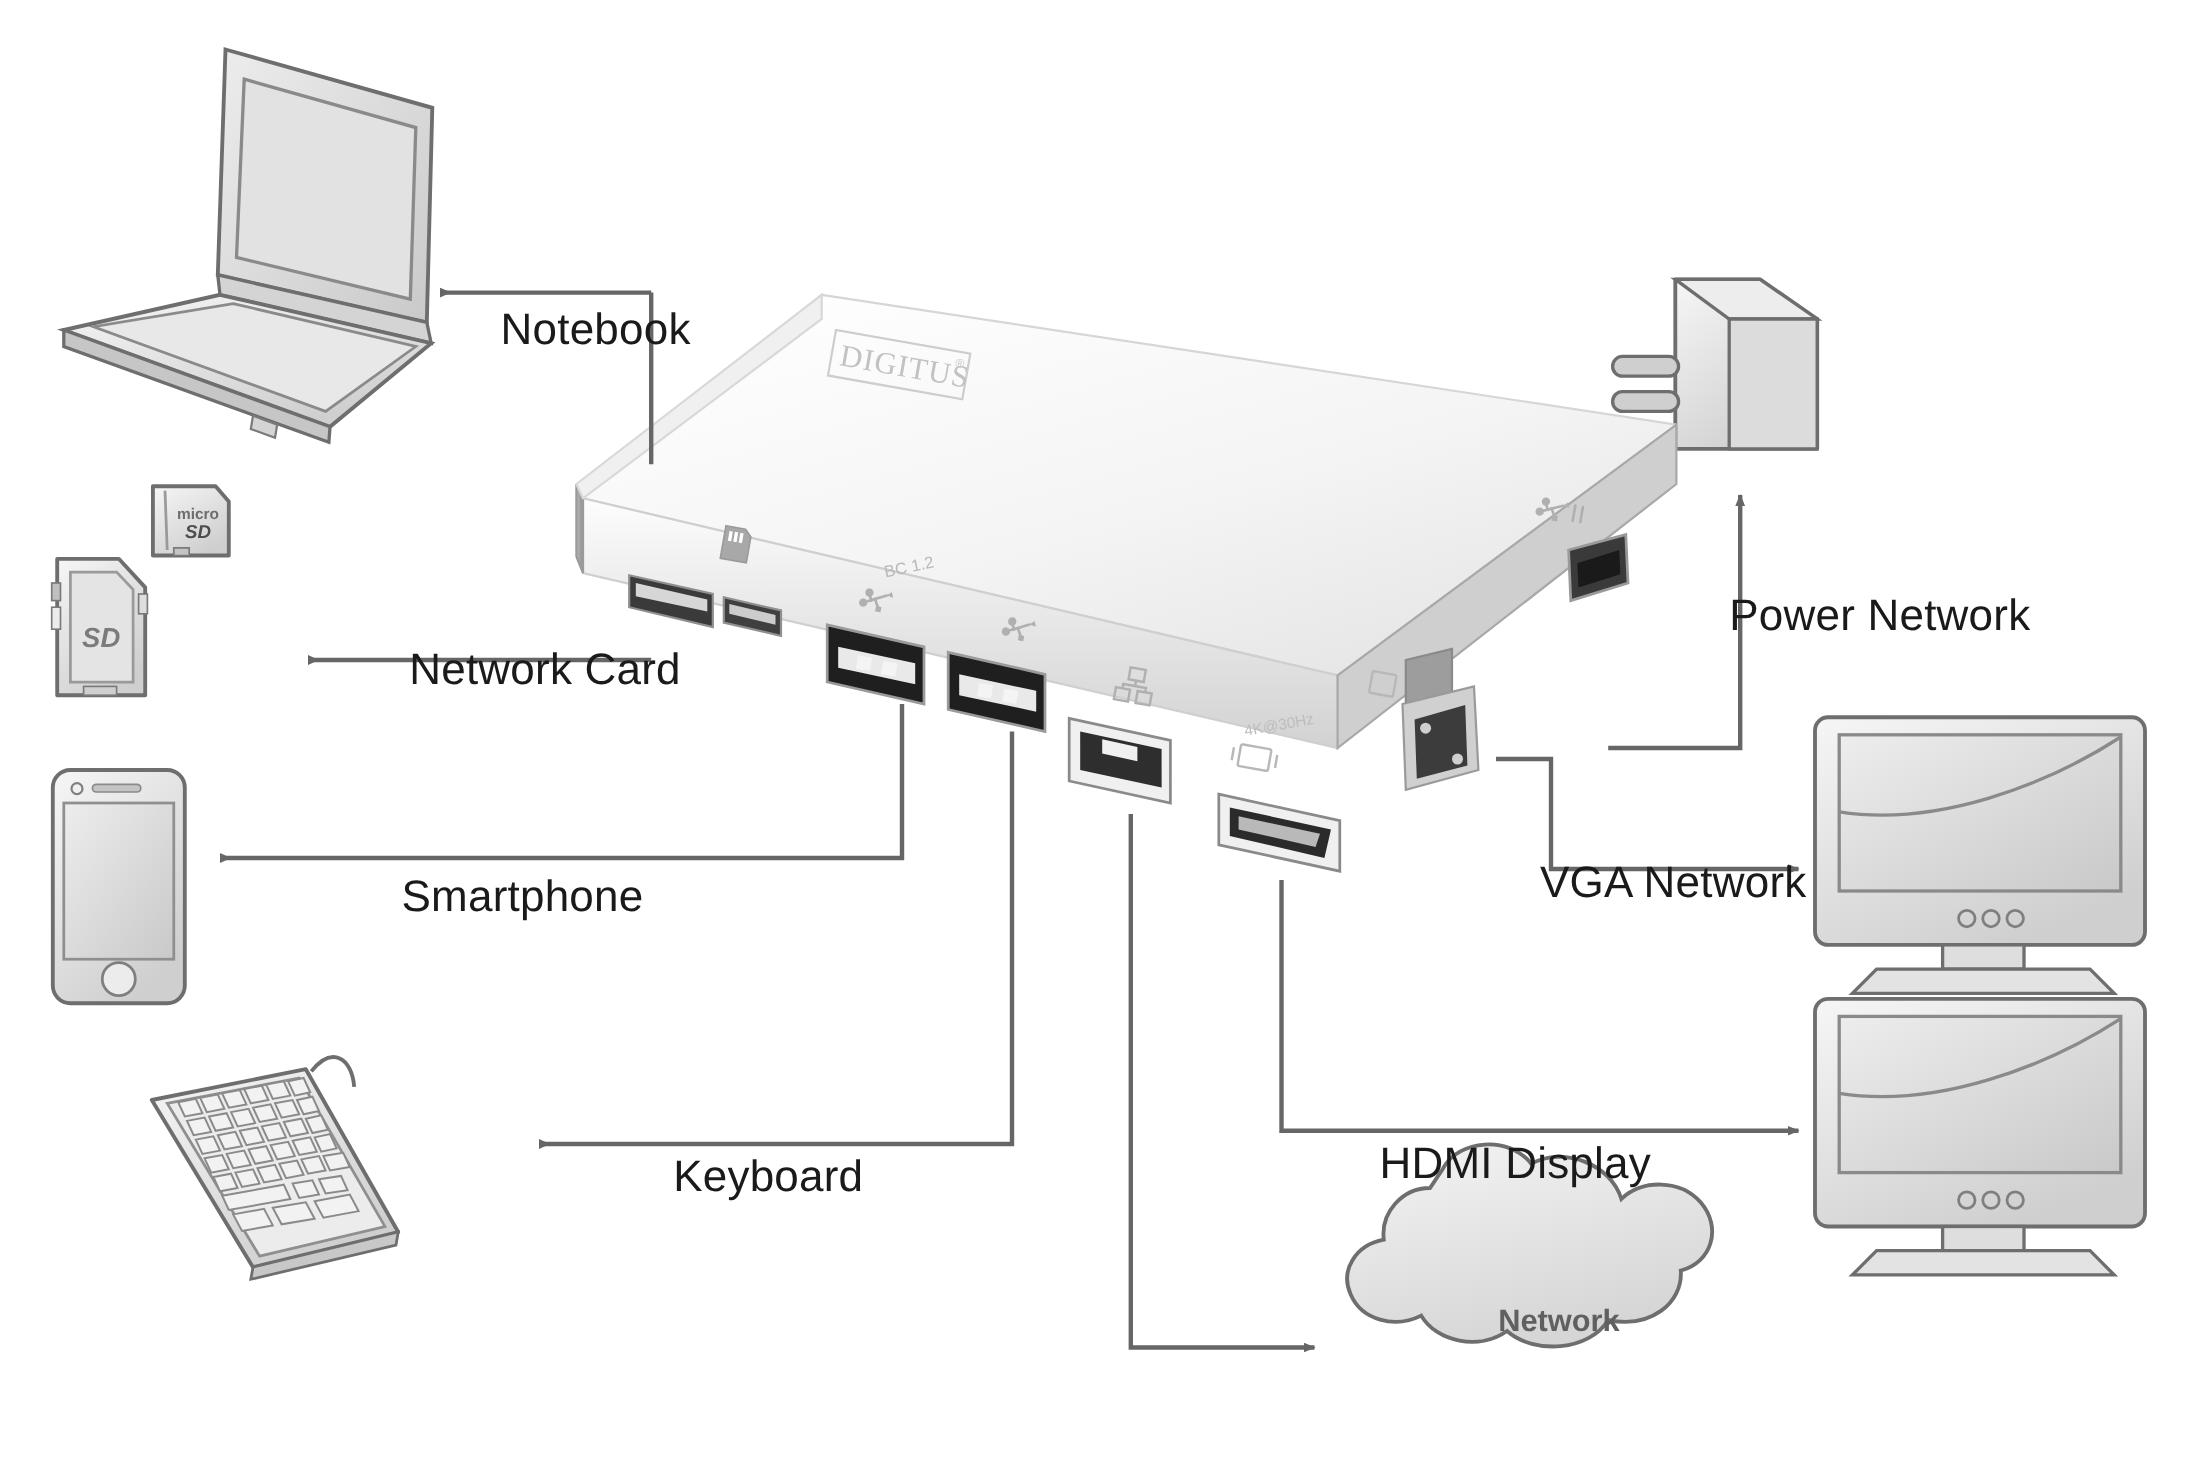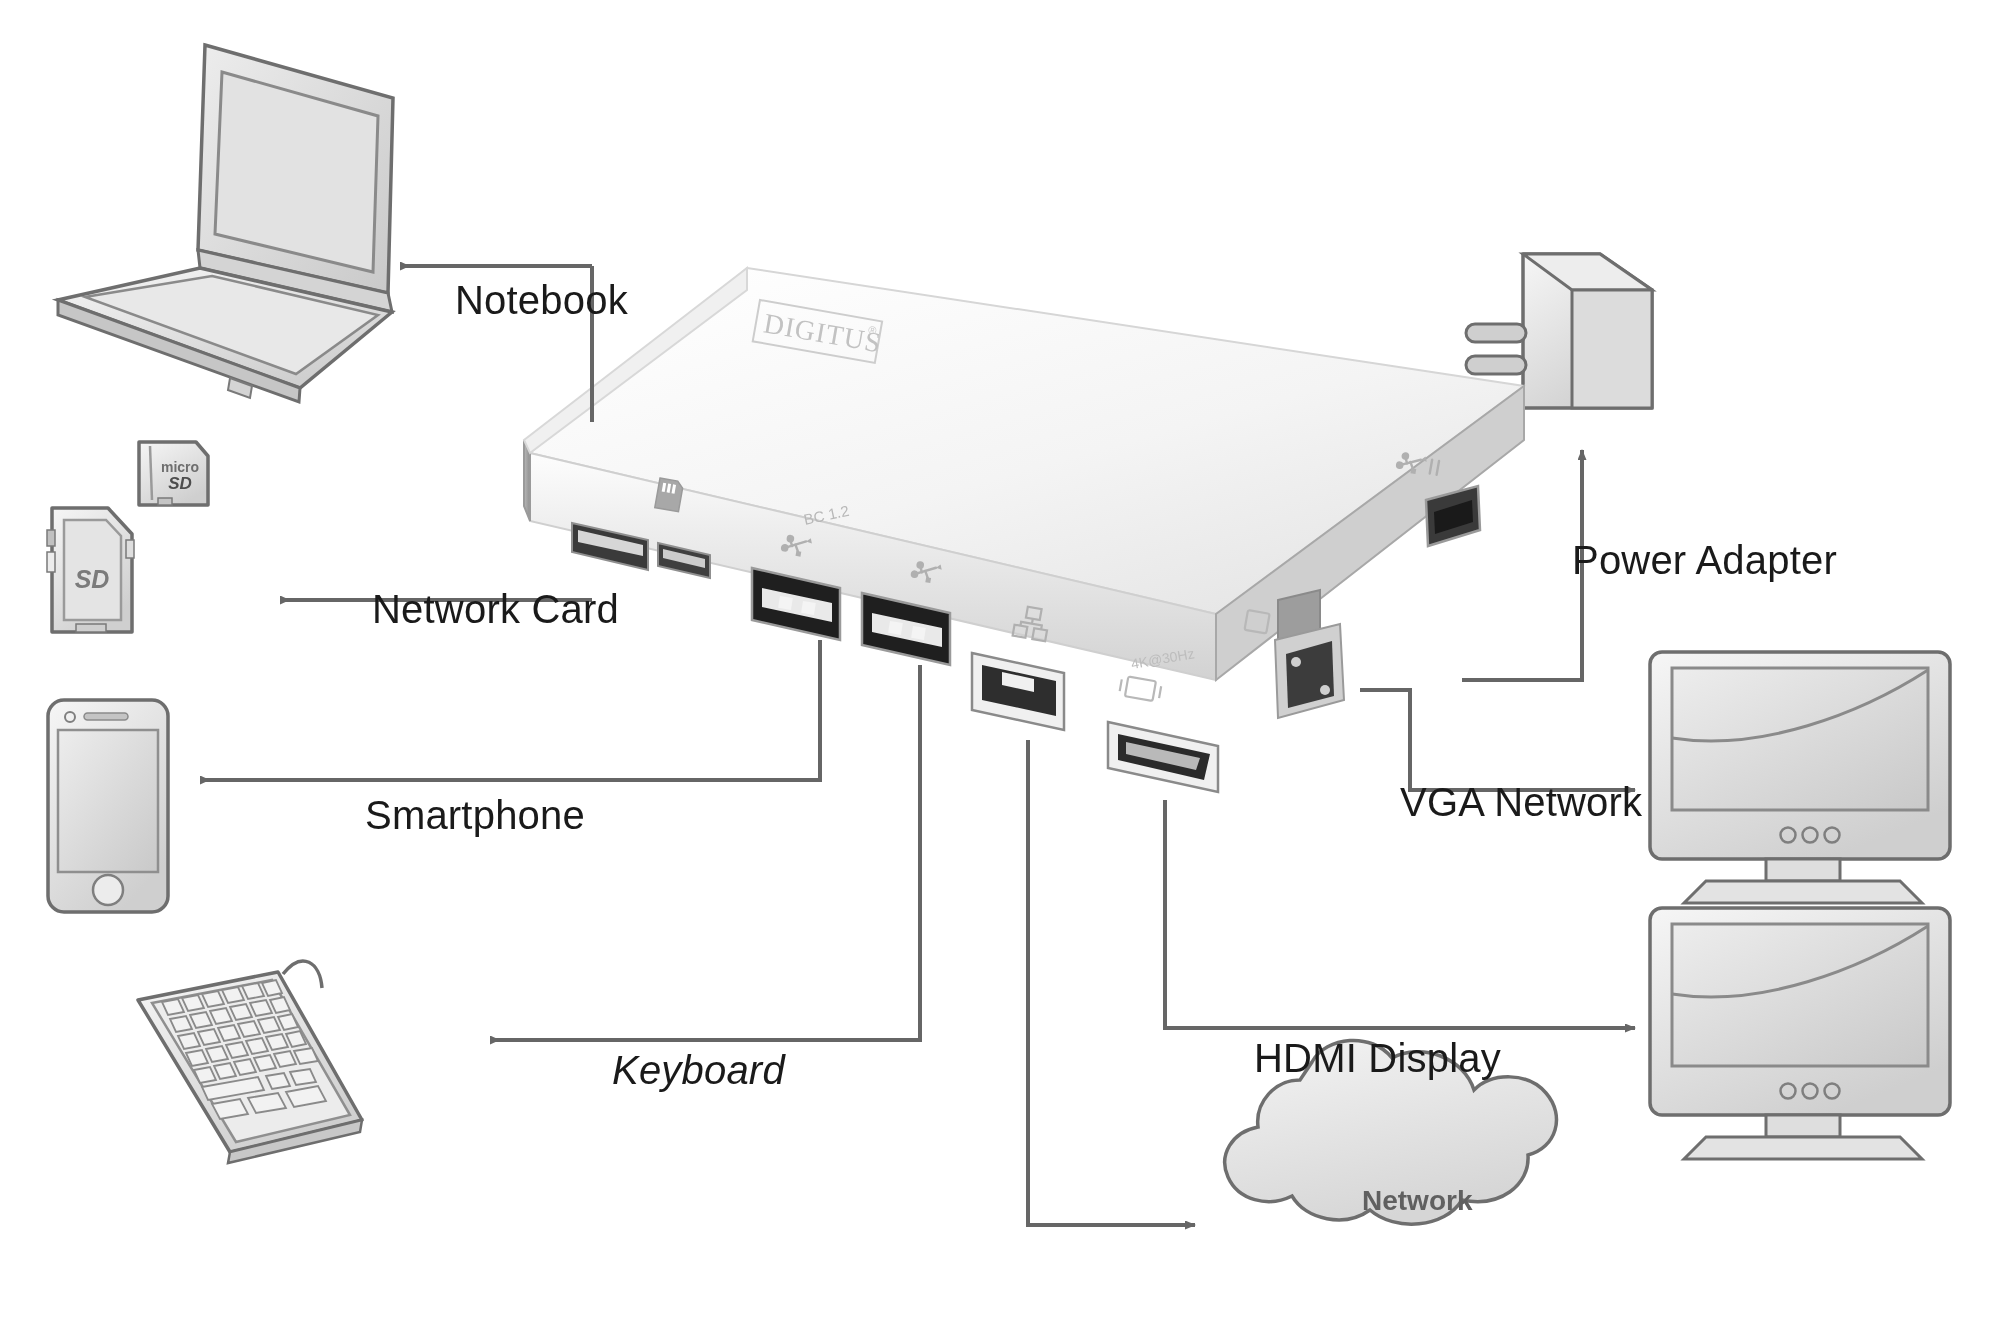--- a/index.html
+++ b/index.html
@@ -341,23 +341,23 @@
       <path d="M1462,680 L1582,680 L1582,450" marker-end="url(#arrowHead)"></path>
     </g>
   </svg>
 
   <div class="label" style="left:455px; top:278px;">Notebook</div>
 
   <div class="label" style="left:372px; top:587px;">Network Card</div>
 
   <div class="label" style="left:365px; top:793px;">Smartphone</div>
 
-  <div class="label" style="left:612px; top:1048px;font-style:italic;">Keyboard</div>
+  <div class="label" style="left:612px; top:1048px;">Keyboard</div>
 
   <div class="network-text" style="left:1362px; top:1185px;">Network</div>
 
   <div class="label" style="left:1254px; top:1036px;">HDMI Display</div>
 
   <div class="label" style="left:1400px; top:780px;">VGA Network</div>
 
-  <div class="label" style="left:1572px; top:538px;">Power Adapter</div>
+  <div class="label" style="left:1572px; top:538px;">Power Network</div>
 
 </div>
 
 </body></html>

